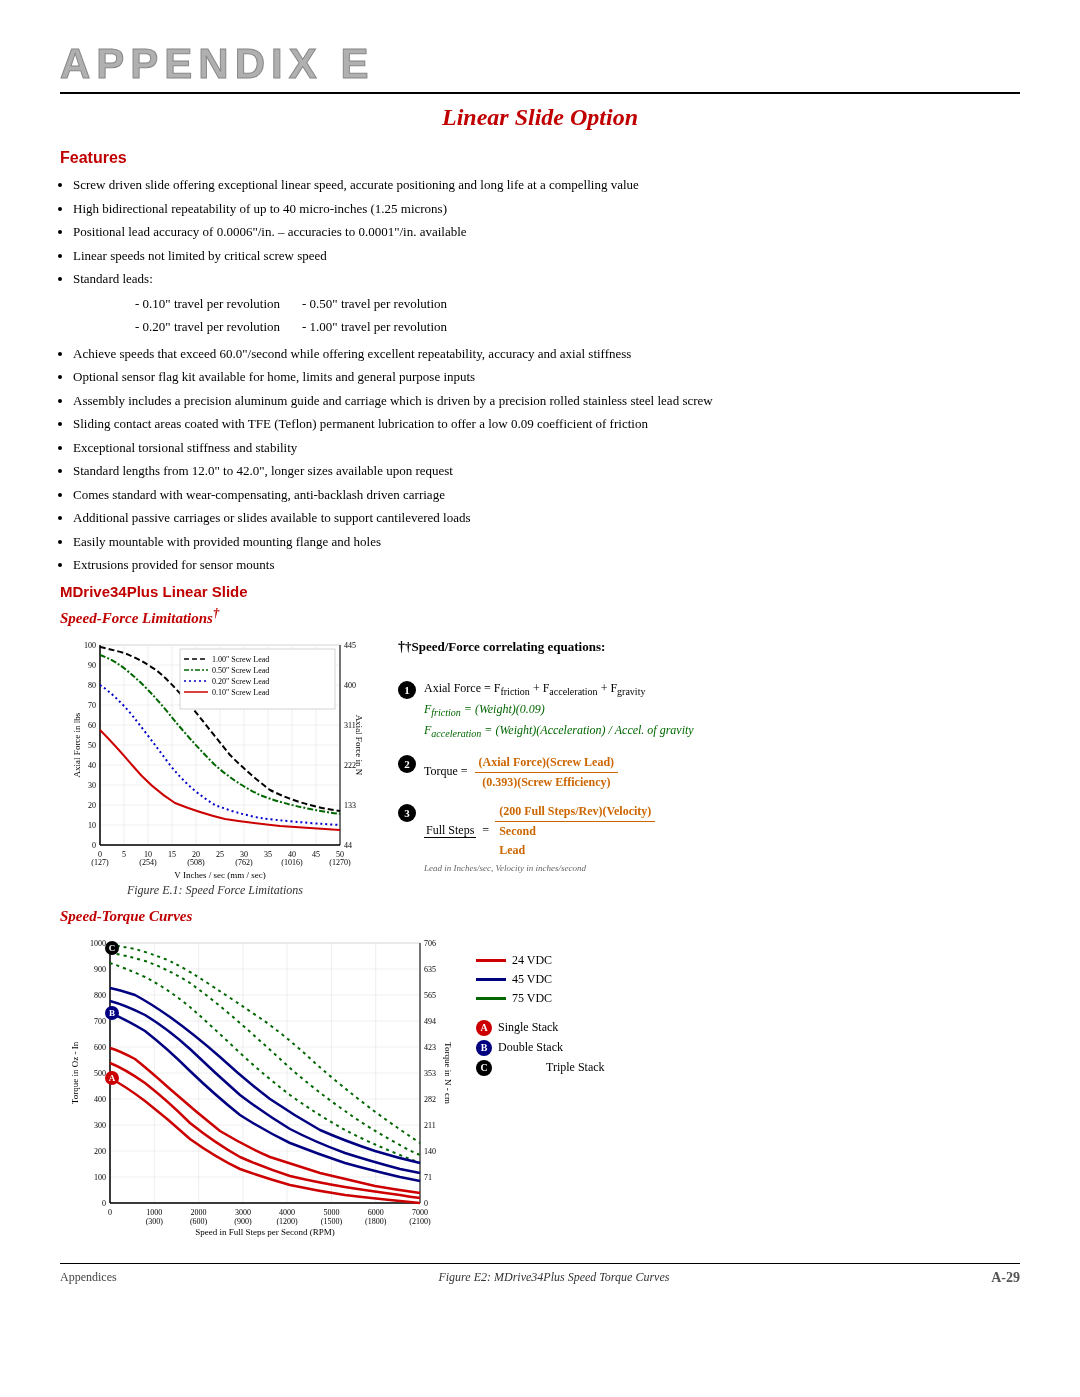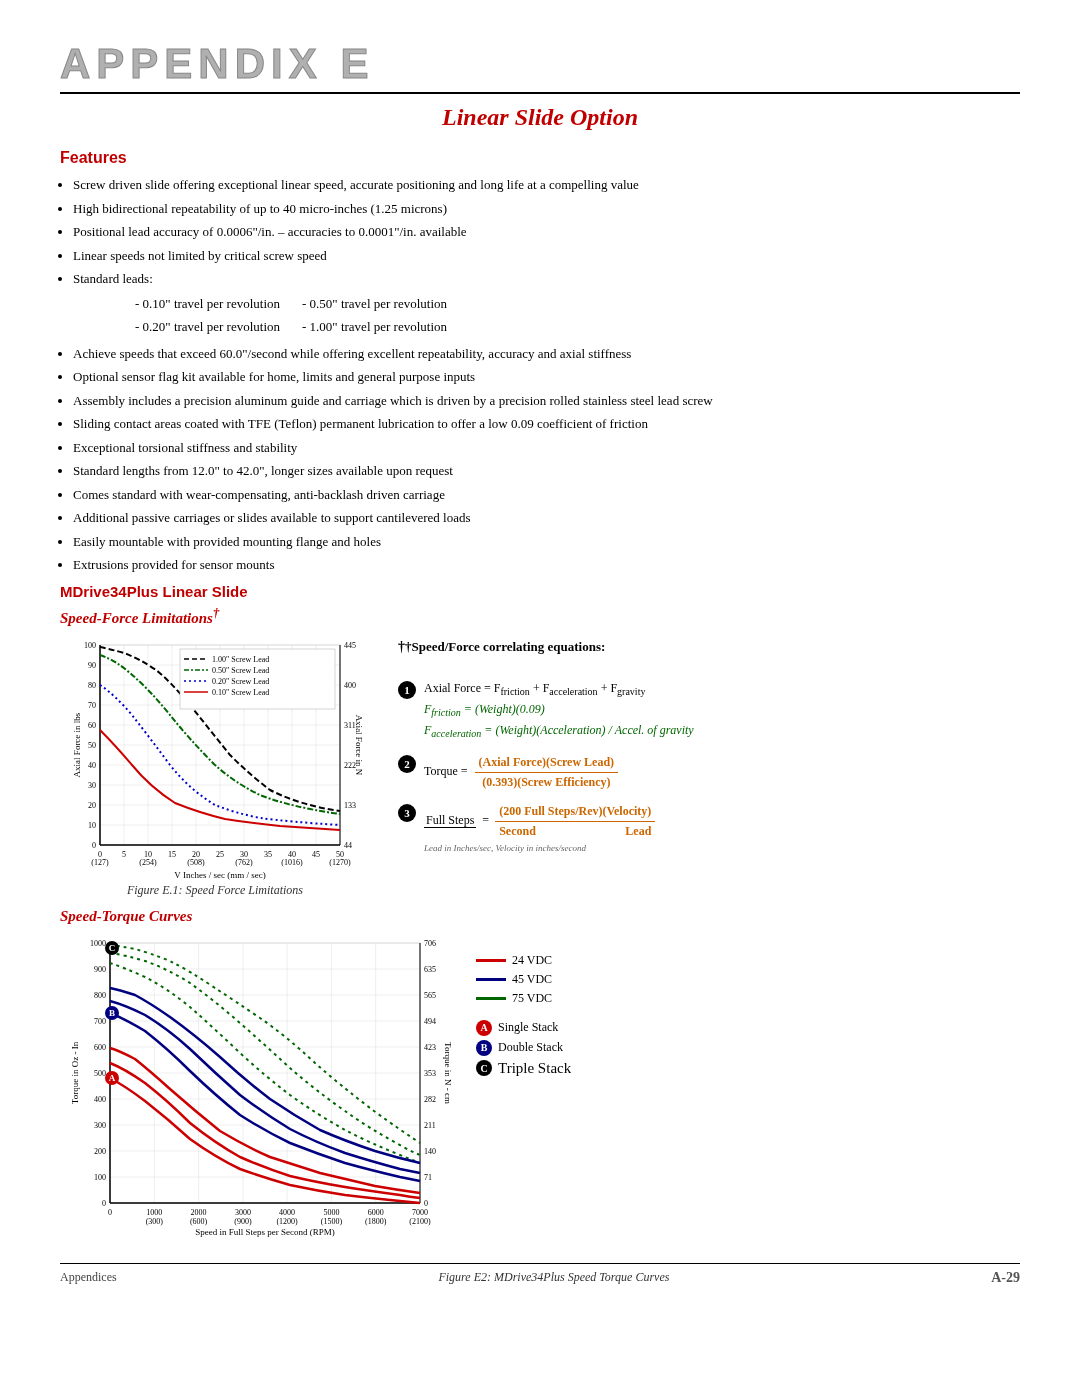--- a/index.html
+++ b/index.html
@@ -405,21 +405,21 @@
       </div>
 
       <div class="eq-item">
         <div class="eq-num">3</div>
         <div class="eq-content">
           <div class="eq-line">
             <span style="border-bottom:1px solid #000; padding:0 2px;">Full Steps</span>
             &nbsp;=&nbsp;
             <span style="display:inline-flex; flex-direction:column; align-items:center; vertical-align:middle;">
               <span style="border-bottom:1px solid #cc6600; padding:0 4px; color:#cc6600; font-weight:bold;">(200 Full Steps/Rev)(Velocity)</span>
-              <span style="display:flex; width:100%; justify-content:space-between; padding:0 4px;">
+              <span style="display:flex; width:100%; justify-content:space-between; padding:0 4px;flex-direction:column;">
                 <span style="color:#cc6600; font-weight:bold;">Second</span>
                 <span style="color:#cc6600; font-weight:bold;">Lead</span>
               </span>
             </span>
           </div>
           <div style="font-size:9px; color:#666; margin-top:2px; font-style:italic;">
             Lead in Inches/sec, Velocity in inches/second
           </div>
         </div>
       </div>
@@ -545,21 +545,21 @@
         <div class="legend-item">
           <div class="legend-circle legend-circle-a">A</div>
           <span style="font-size:12px;">Single Stack</span>
         </div>
         <div class="legend-item">
           <div class="legend-circle legend-circle-b">B</div>
           <span style="font-size:12px;">Double Stack</span>
         </div>
         <div class="legend-item">
           <div class="legend-circle legend-circle-c">C</div>
-          <span style="font-size:15px;">Triple Stack</span>
+          <span style="font-size:12px;margin-left:48px;">Triple Stack</span>
         </div>
       </div>
     </div>
   </div>
 
 </div>
 
 <div class="page-footer">
   <div class="footer-left">Appendices</div>
   <div class="footer-center">Figure E2: MDrive34Plus Speed Torque Curves</div>

